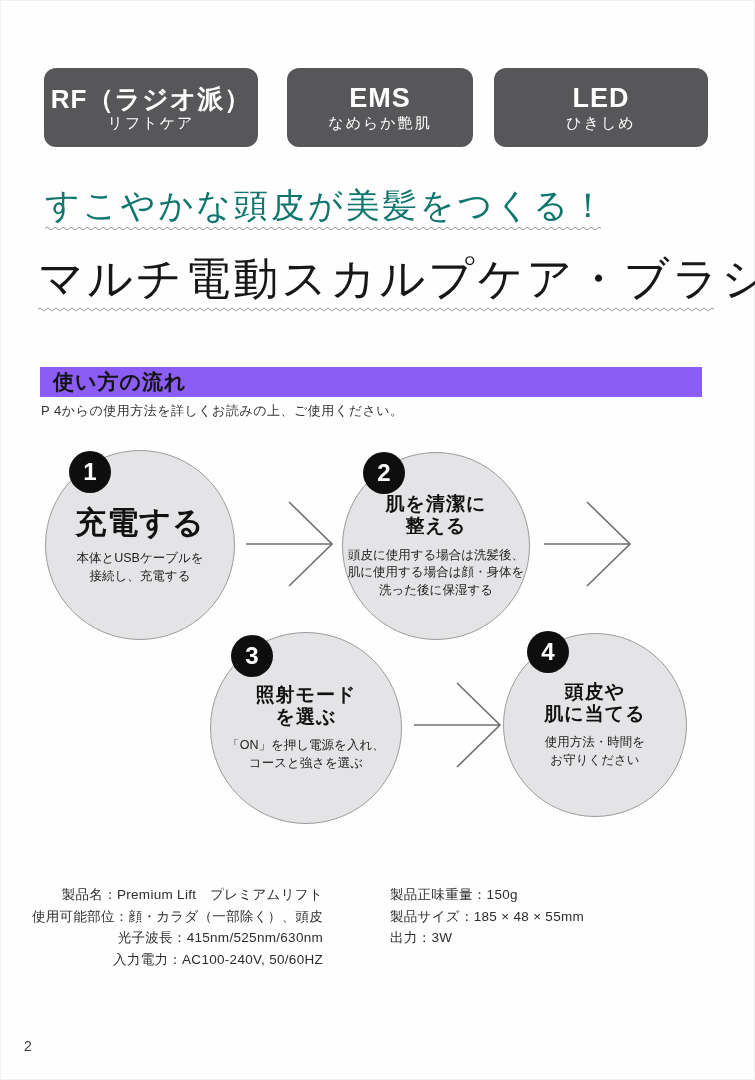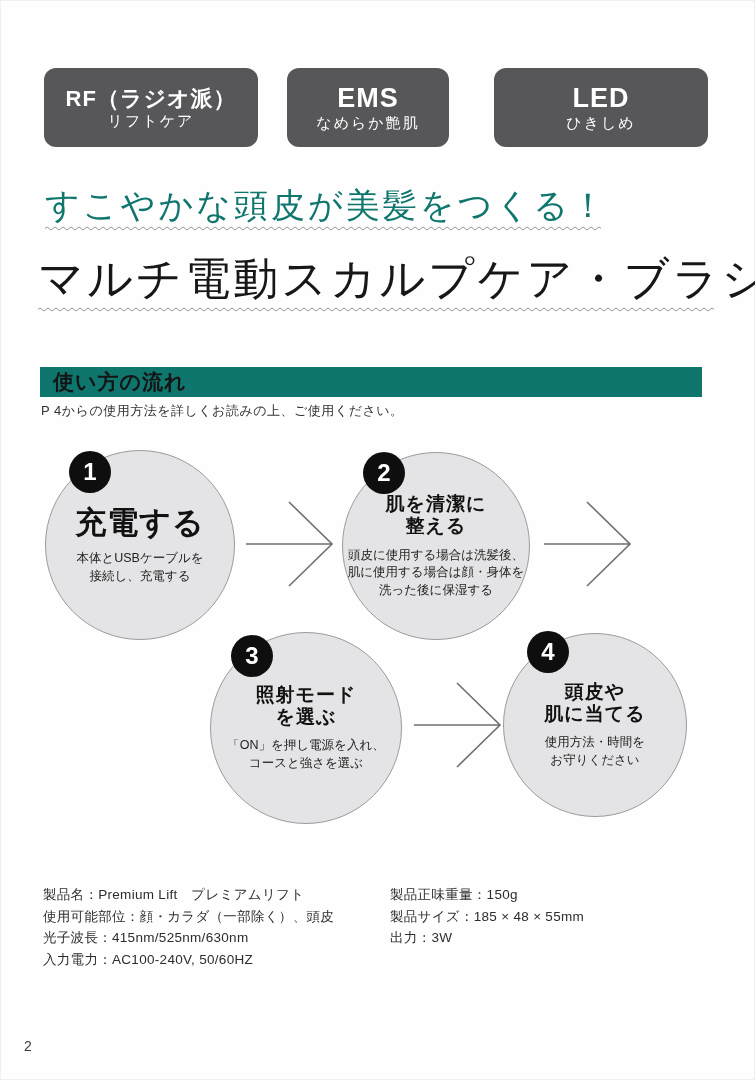--- a/index.html
+++ b/index.html
@@ -22,43 +22,43 @@
     background: #57575a;
     border-radius: 12px;
     color: #ffffff;
     display: flex;
     flex-direction: column;
     align-items: center;
     justify-content: center;
     gap: 3px;
   }
   .feature-badge .main { font-weight: bold; font-size: 27px; letter-spacing: 1px; line-height: 1; }
-  .feature-badge.b1 .main { font-size: 22px; }
+  .feature-badge.b1 .main { font-size: 26px; }
   .feature-badge .sub { font-size: 15px; letter-spacing: 2px; line-height: 1; }
   .badge-1 { left: 44px;  width: 214px; }
-  .badge-2 { left: 287px; width: 162px; }
+  .badge-2 { left: 287px; width: 186px; }
   .badge-3 { left: 494px; width: 214px; }
   
   .headline-1 {
     position: absolute; left: 45px; top: 183px;
     font-family: "Liberation Serif", "DejaVu Serif", serif;
     font-size: 34px; letter-spacing: 3px; color: #0f766e; font-weight: 500;
     white-space: nowrap;
   }
   .headline-2 {
     position: absolute; left: 38px; top: 249px;
     font-family: "Liberation Serif", "DejaVu Serif", serif;
     font-size: 45px; letter-spacing: 3px; color: #171717; font-weight: 500;
     white-space: nowrap;
   }
   .wave-svg { position: absolute; display: block; }
   
   .section-bar {
     position: absolute; left: 40px; width: 662px; height: 30px;
-    background: #0f766e;
+    background: #8b5cf6;
     color: #141414; font-weight: bold; font-size: 21px;
     line-height: 30px; padding-left: 13px; letter-spacing: 1px;
   }
   .bar-usage { top: 367px; }
   .bar-specs { top: 845px; }
   .usage-intro {
     position: absolute; left: 41px; top: 402px;
     font-size: 13px; color: #333333; letter-spacing: 0.5px;
   }
   
@@ -97,21 +97,21 @@
   .n2 { left: 363px; top: 452px; }
   .n3 { left: 231px; top: 635px; }
   .n4 { left: 527px; top: 631px; }
   .flow-arrow { position: absolute; }
   .a1 { left: 245px; top: 500px; }
   .a2 { left: 543px; top: 500px; }
   .a3 { left: 413px; top: 681px; }
   
   .spec-col { position: absolute; top: 884px; font-size: 13.5px; color: #2d2d2d; }
   .spec-col .spec-line { line-height: 21.5px; letter-spacing: 0.3px; }
-  .spec-left  { left: 43px; }
+  .spec-left  { left: 32px; text-align: right; }
   .spec-right { left: 390px; }
   .footnote {
     position: absolute; left: 40px; top: 1001px;
     font-size: 13.5px; color: #222222; letter-spacing: 0.3px;
   }
   .page-number {
     position: absolute; left: 24px; top: 1038px;
     font-size: 14px; color: #3a3a3a;
   }
 </style>

